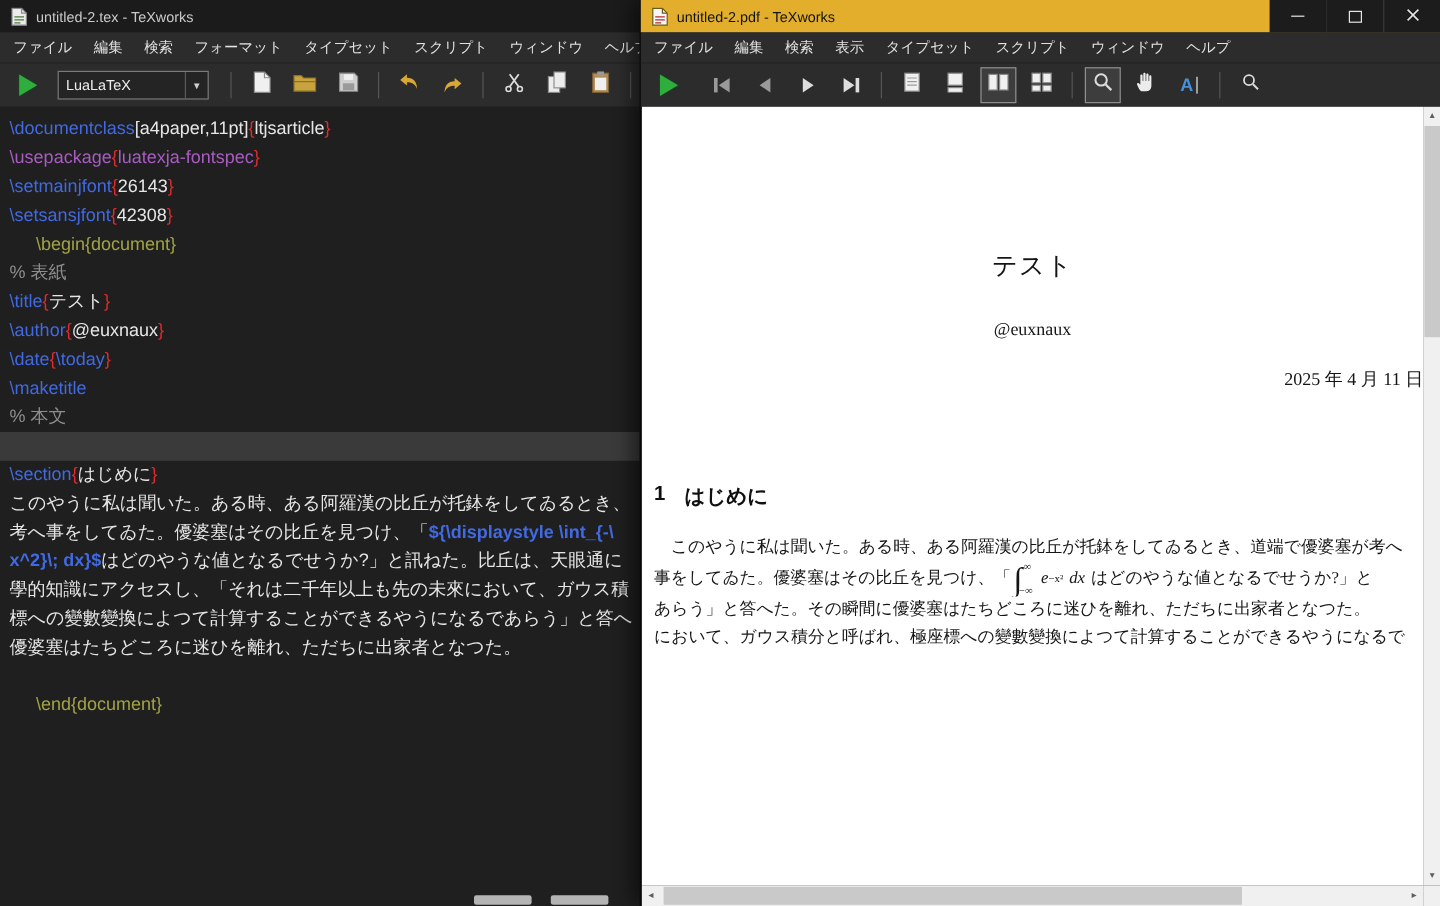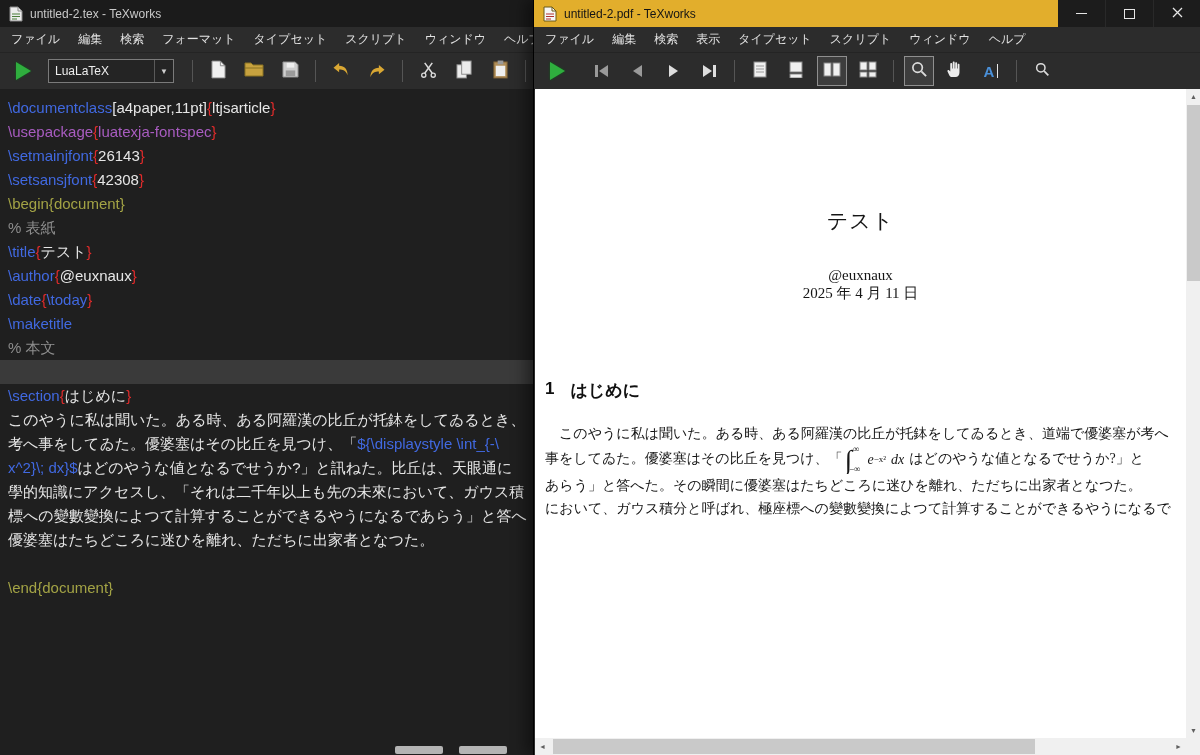--- a/index.html
+++ b/index.html
@@ -33,45 +33,45 @@
   .engine-select{width:118px;height:22px;margin:0 8px 0 4px;background:#242424;border:1px solid #7a7a7a;
                  color:#ededed;font-size:12px;display:flex;align-items:center;justify-content:space-between;
                  padding-left:6px;}
   .chevron{font-size:8px;color:#cfcfcf;border-left:1px solid #5a5a5a;height:100%;display:flex;
            align-items:center;padding:0 5px;}
   .editor{position:absolute;top:89px;left:0;right:0;bottom:0;background:#1f1f1f;padding:7px 8px;
           font-size:15px;line-height:24px;overflow:hidden;}
   .code-line{white-space:pre;height:24px;}
   .current-line{background:#3a3a3a;margin:0 -8px;padding:0 8px;}
   .tok-cmd{color:var(--syntax-cmd,#4169E1);}
-  .tok-math{color:var(--syntax-cmd,#4169E1);}
+  .tok-math{color:var(--syntax-cmd,#4169E1);font-weight:bold;}
   .tok-brace{color:var(--syntax-brace,#E02B2B);}
   .tok-pkg{color:var(--syntax-pkg,#A85CC0);}
-  .tok-env{color:var(--syntax-env,#A3A345);}
+  .tok-env{color:var(--syntax-env,#A3A345);margin-left:22px;}
   .tok-comment{color:var(--syntax-comment,#8E8E8E);}
   .tok-txt{color:var(--syntax-text,#E6E6E6);}
   .frag-strip{position:absolute;left:395px;bottom:0;height:9px;display:flex;gap:16px;}
   .frag{width:48px;height:8px;background:#cfcfcf;border-radius:2px;opacity:.85;}
 
   
   .pdf-win{position:absolute;left:533px;top:0;width:667px;height:755px;background:#2c2c2c;
            border-left:1px solid #000;box-shadow:-7px 0 14px rgba(0,0,0,.45);}
   .nav-tri-l{width:0;height:0;border-right:9px solid #9a9a9a;border-top:6px solid transparent;border-bottom:6px solid transparent;}
   .nav-tri-r{width:0;height:0;border-left:9px solid #dedede;border-top:6px solid transparent;border-bottom:6px solid transparent;}
   .nav-bar-dim{width:3px;height:12px;background:#9a9a9a;}
   .nav-bar-lit{width:3px;height:12px;background:#dedede;}
   .tool-a{color:#4a90d9;font-weight:bold;font-size:15px;line-height:1;}
   .caret{width:1px;height:14px;background:#e8e8e8;display:inline-block;margin-left:2px;}
 
   .pdf-viewport{position:absolute;top:89px;left:1px;right:15px;bottom:17px;background:#ffffff;overflow:hidden;}
   .pdf-page{position:relative;width:100%;height:100%;color:#151515;
             font-family:"Liberation Serif","DejaVu Serif",serif;}
   .doc-title{text-align:center;margin-top:118px;font-size:21px;letter-spacing:1px;}
   .doc-author{text-align:center;margin-top:32px;font-size:15px;}
-  .doc-date{text-align:center;font-size:15px;}
+  .doc-date{text-align:right;margin-top:23px;font-size:15px;}
   .doc-section{display:flex;gap:16px;margin:76px 8px 0 10px;font-weight:bold;font-size:17px;color:#101010;
                font-family:"Liberation Sans","DejaVu Sans",sans-serif;}
   .para{margin:20px 6px 0 10px;font-size:14px;}
   .pline{line-height:23px;white-space:nowrap;overflow:hidden;}
   .pline.indent{text-indent:14px;}
   .imath{display:inline-flex;align-items:center;margin:0 2px;vertical-align:middle;}
   .int-glyph{font-size:27px;line-height:1;transform:translateY(1px);}
   .int-limits{display:inline-flex;flex-direction:column;justify-content:space-between;height:29px;
               font-size:9px;line-height:1;margin:0 3px 0 1px;}
   .lim-sub{transform:translateX(-4px);}

